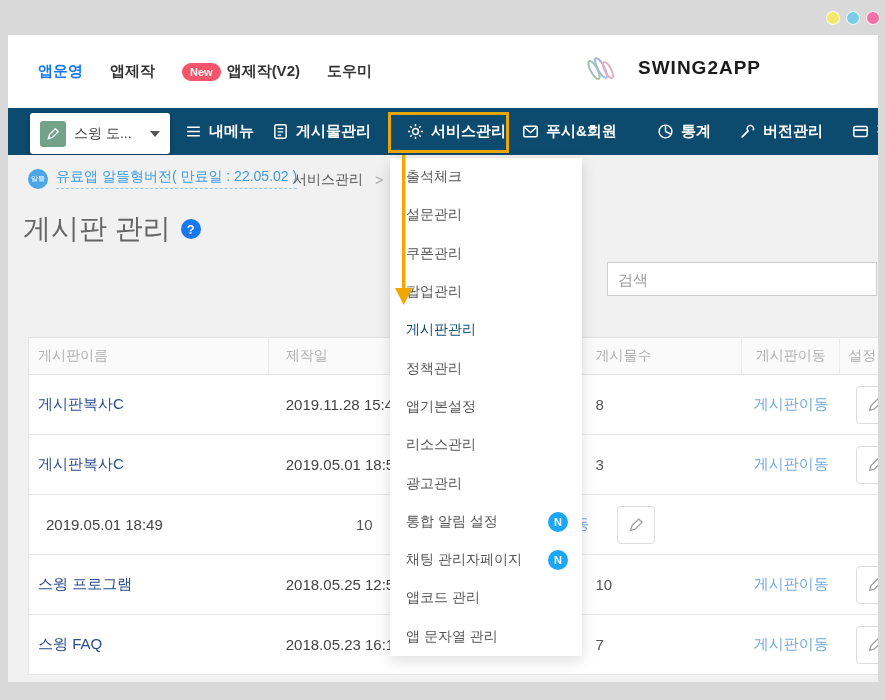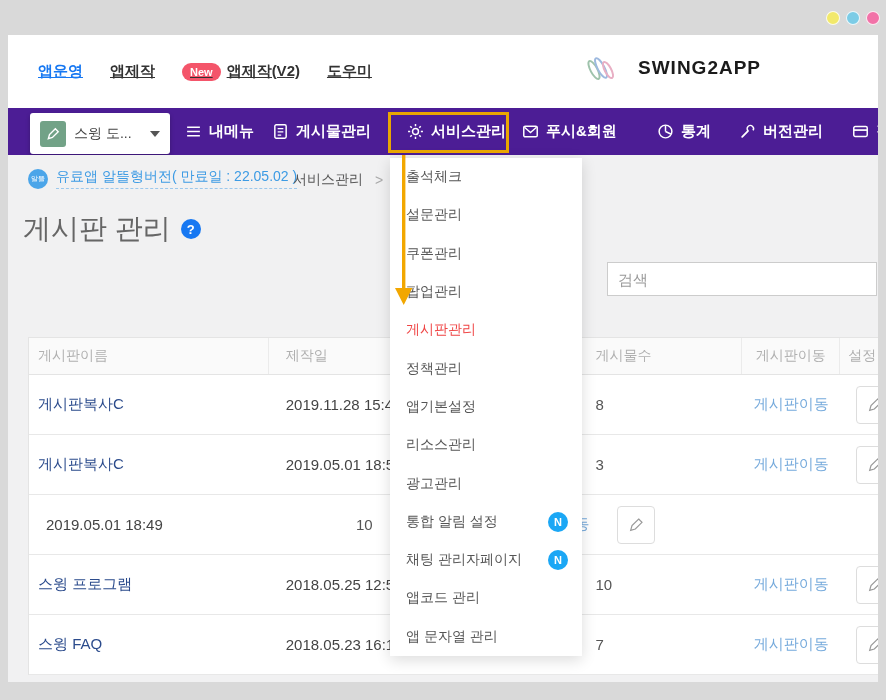--- a/index.html
+++ b/index.html
@@ -16,28 +16,28 @@
   .dot-blue   { left:846px; background:#7cccE6; }
   .dot-pink   { left:866px; background:#f272a8; }
 
   .app-window {
     position:absolute; left:8px; top:35px; width:870px; height:647px;
     background:#fff; overflow:hidden;
   }
 
   
   .top-nav { position:relative; height:73px; display:flex; align-items:center; padding-left:30px; gap:27px; background:#fff; }
-  .top-nav-item { font-size:15px; font-weight:700; color:#333; display:flex; align-items:center; gap:6px; cursor:pointer;text-decoration:underline; }
+  .top-nav-item { font-size:15px; font-weight:700; color:#333; display:flex; align-items:center; gap:6px; cursor:pointer; }
   .top-nav-item.active { color:#1778f2; }
   .new-badge { background:#f4556a; color:#fff; font-size:11px; font-weight:700; padding:3px 8px; border-radius:11px; }
   .logo { position:absolute; left:576px; top:17px; display:flex; align-items:center; gap:20px; }
   .logo-text { font-size:19px; font-weight:800; letter-spacing:1px; color:#1b1b1b; }
 
   
-  .blue-bar { position:absolute; left:0; top:73px; width:870px; height:60px; background:#4c1d95; }
+  .blue-bar { position:absolute; left:0; top:73px; width:870px; height:60px; background:#0c4a6e; }
   .app-selector {
     position:absolute; left:22px; top:5px; width:140px; height:41px; background:#fff; border-radius:3px;
     display:flex; align-items:center; gap:8px; padding:0 10px; box-shadow:0 2px 4px rgba(0,0,0,.25); cursor:pointer;
   }
   .selector-icon { width:26px; height:26px; border-radius:3px; background:#72a287; display:flex; align-items:center; justify-content:center; color:#fff; flex:none; }
   .selector-label { font-size:14px; color:#444; flex:1; white-space:nowrap; overflow:hidden; }
   .caret-down { width:0; height:0; border-left:5px solid transparent; border-right:5px solid transparent; border-top:6px solid #555; }
   .bnav-item { position:absolute; top:0; height:47px; display:flex; align-items:center; gap:7px; color:#fff; font-size:15px; font-weight:600; white-space:nowrap; cursor:pointer; }
   .bnav-item svg { flex:none; }
   .bn-0 { left:177px; } .bn-1 { left:264px; } .bn-2 { left:399px; } .bn-3 { left:514px; }
@@ -78,21 +78,21 @@
   .td { display:flex; align-items:center; font-size:15px; }
   .board-link { color:#2b4b8c; cursor:pointer; }
   .td-date { color:#444; }
   .td-count { color:#555; }
   .move-link { color:#76aadc; cursor:pointer; }
   .edit-btn { width:38px; height:38px; border:1px solid #ddd; border-radius:4px; background:#fff; display:flex; align-items:center; justify-content:center; color:#999; cursor:pointer; margin-left:8px; }
 
   
   .menu-panel { position:absolute; left:382px; top:123px; width:192px; background:#fff; box-shadow:0 4px 14px rgba(0,0,0,.14); z-index:40; }
   .menu-item { height:38.3px; display:flex; align-items:center; justify-content:space-between; padding:0 14px 0 16px; font-size:14px; color:#555; cursor:pointer; white-space:nowrap; }
-  .menu-item.selected { color:#ef4444; }
+  .menu-item.selected { color:#0c4a6e; }
   .n-badge { width:20px; height:20px; border-radius:50%; background:#1ba7f5; color:#fff; font-size:11px; font-weight:700; display:flex; align-items:center; justify-content:center; flex:none; }
 </style>
 </head>
 <body>
 
 <span class="chrome-dot dot-yellow"></span>
 <span class="chrome-dot dot-blue"></span>
 <span class="chrome-dot dot-pink"></span>
 
 <div class="app-window">

